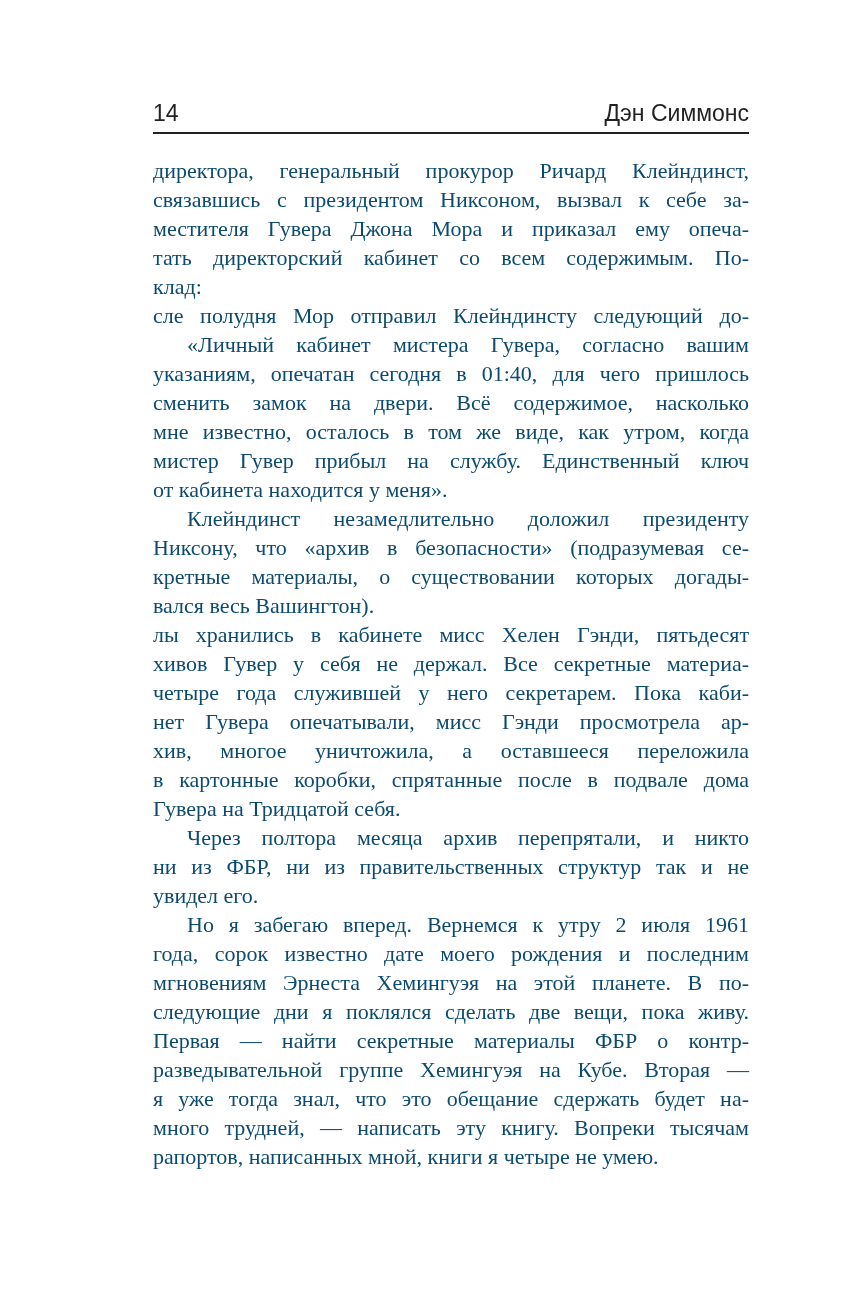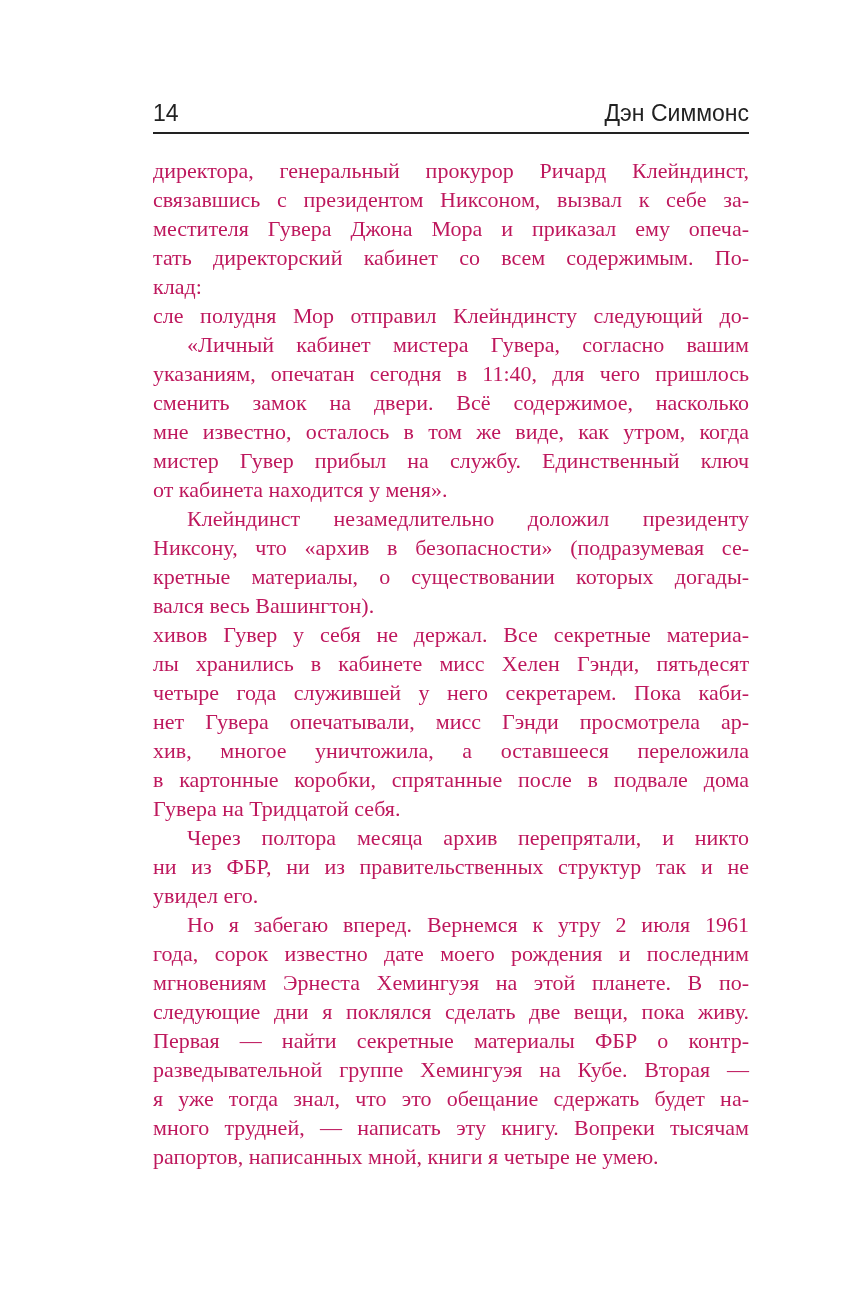--- a/index.html
+++ b/index.html
@@ -34,21 +34,21 @@
   .header-rule {
     margin: 6px 112px 0 137px;
     border: none;
     border-top: 2px solid #222222;
     height: 0;
   }
   .text-block {
     margin: 22px 112px 0 137px;
     font-size: 22px;
     line-height: 29px;
-    color: #be185d;
+    color: #0c4a6e;
   }
   .paragraph { margin: 0; padding: 0; }
   .line {
     text-align: justify;
     text-align-last: justify;
   }
   .line.last {
     text-align-last: left;
   }
   .line.indent {
@@ -72,37 +72,37 @@
       <div class="line">директора, генеральный прокурор Ричард Клейндинст,</div>
       <div class="line">связавшись с президентом Никсоном, вызвал к себе за-</div>
       <div class="line">местителя Гувера Джона Мора и приказал ему опеча-</div>
       <div class="line">тать директорский кабинет со всем содержимым. По-</div>
       <div class="line last">клад:</div>
       <div class="line">сле полудня Мор отправил Клейндинсту следующий до-</div>
     </div>
 
     <div class="paragraph">
       <div class="line indent">«Личный кабинет мистера Гувера, согласно вашим</div>
-      <div class="line">указаниям, опечатан сегодня в 11:40, для чего пришлось</div>
+      <div class="line">указаниям, опечатан сегодня в 01:40, для чего пришлось</div>
       <div class="line">сменить замок на двери. Всё содержимое, насколько</div>
       <div class="line">мне известно, осталось в том же виде, как утром, когда</div>
       <div class="line">мистер Гувер прибыл на службу. Единственный ключ</div>
       <div class="line last">от кабинета находится у меня».</div>
     </div>
 
     <div class="paragraph">
       <div class="line indent">Клейндинст незамедлительно доложил президенту</div>
       <div class="line">Никсону, что «архив в безопасности» (подразумевая се-</div>
       <div class="line">кретные материалы, о существовании которых догады-</div>
       <div class="line last">вался весь Вашингтон).</div>
     </div>
 
     <div class="paragraph">
+      <div class="line">лы хранились в кабинете мисс Хелен Гэнди, пятьдесят</div>
       <div class="line">хивов Гувер у себя не держал. Все секретные материа-</div>
-      <div class="line">лы хранились в кабинете мисс Хелен Гэнди, пятьдесят</div>
       <div class="line">четыре года служившей у него секретарем. Пока каби-</div>
       <div class="line">нет Гувера опечатывали, мисс Гэнди просмотрела ар-</div>
       <div class="line">хив, многое уничтожила, а оставшееся переложила</div>
       <div class="line">в картонные коробки, спрятанные после в подвале дома</div>
       <div class="line last">Гувера на Тридцатой себя.</div>
     </div>
 
     <div class="paragraph">
       <div class="line indent">Через полтора месяца архив перепрятали, и никто</div>
       <div class="line">ни из ФБР, ни из правительственных структур так и не</div>

